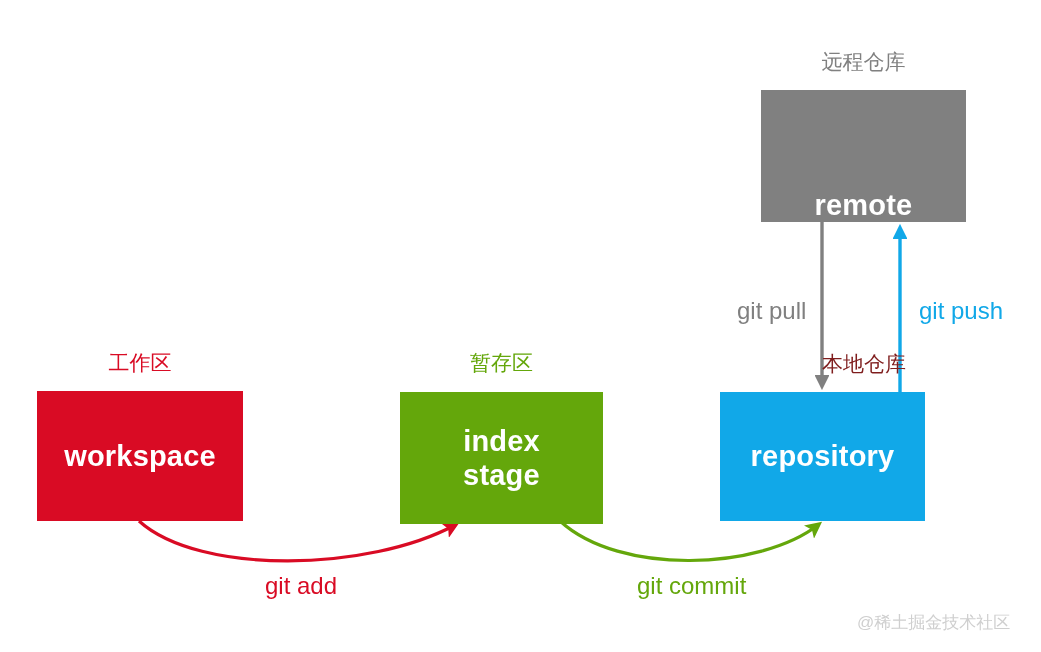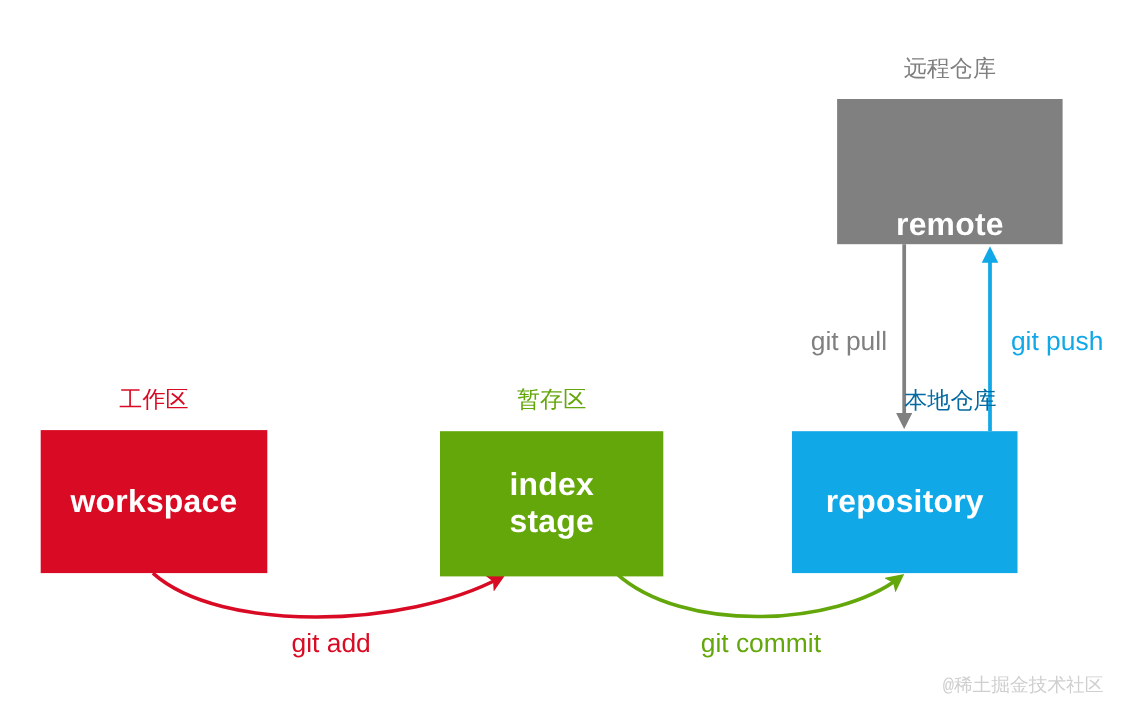--- a/index.html
+++ b/index.html
@@ -99,21 +99,21 @@
   #zone-remote {
     left: 761px;
     top: 48px;
     width: 205px;
     color: #808080;
   }
   #zone-local {
     left: 806px;
     top: 350px;
     width: 116px;
-    color: #0369a1;
+    color: #7f1d1d;
     z-index: 4;
   }
 
   
   .cmd-label {
     position: absolute;
     font-size: 24px;
     white-space: nowrap;
   }
   #cmd-pull {
@@ -138,21 +138,20 @@
   }
 
   
   #watermark {
     position: absolute;
     left: 857px;
     top: 611px;
     font-size: 17px;
     color: #cfcfcf;
     white-space: nowrap;
-    font-family: Liberation Mono, monospace;
   }
 </style>
 </head>
 <body>
 
 <div id="canvas">
 
   <svg id="wires" viewBox="0 0 1041 652" width="1041" height="652" xmlns="http://www.w3.org/2000/svg">
     <defs>
       <marker id="head-red" markerWidth="5.2" markerHeight="5.2" refX="3.6" refY="2.6" orient="auto" markerUnits="strokeWidth">

